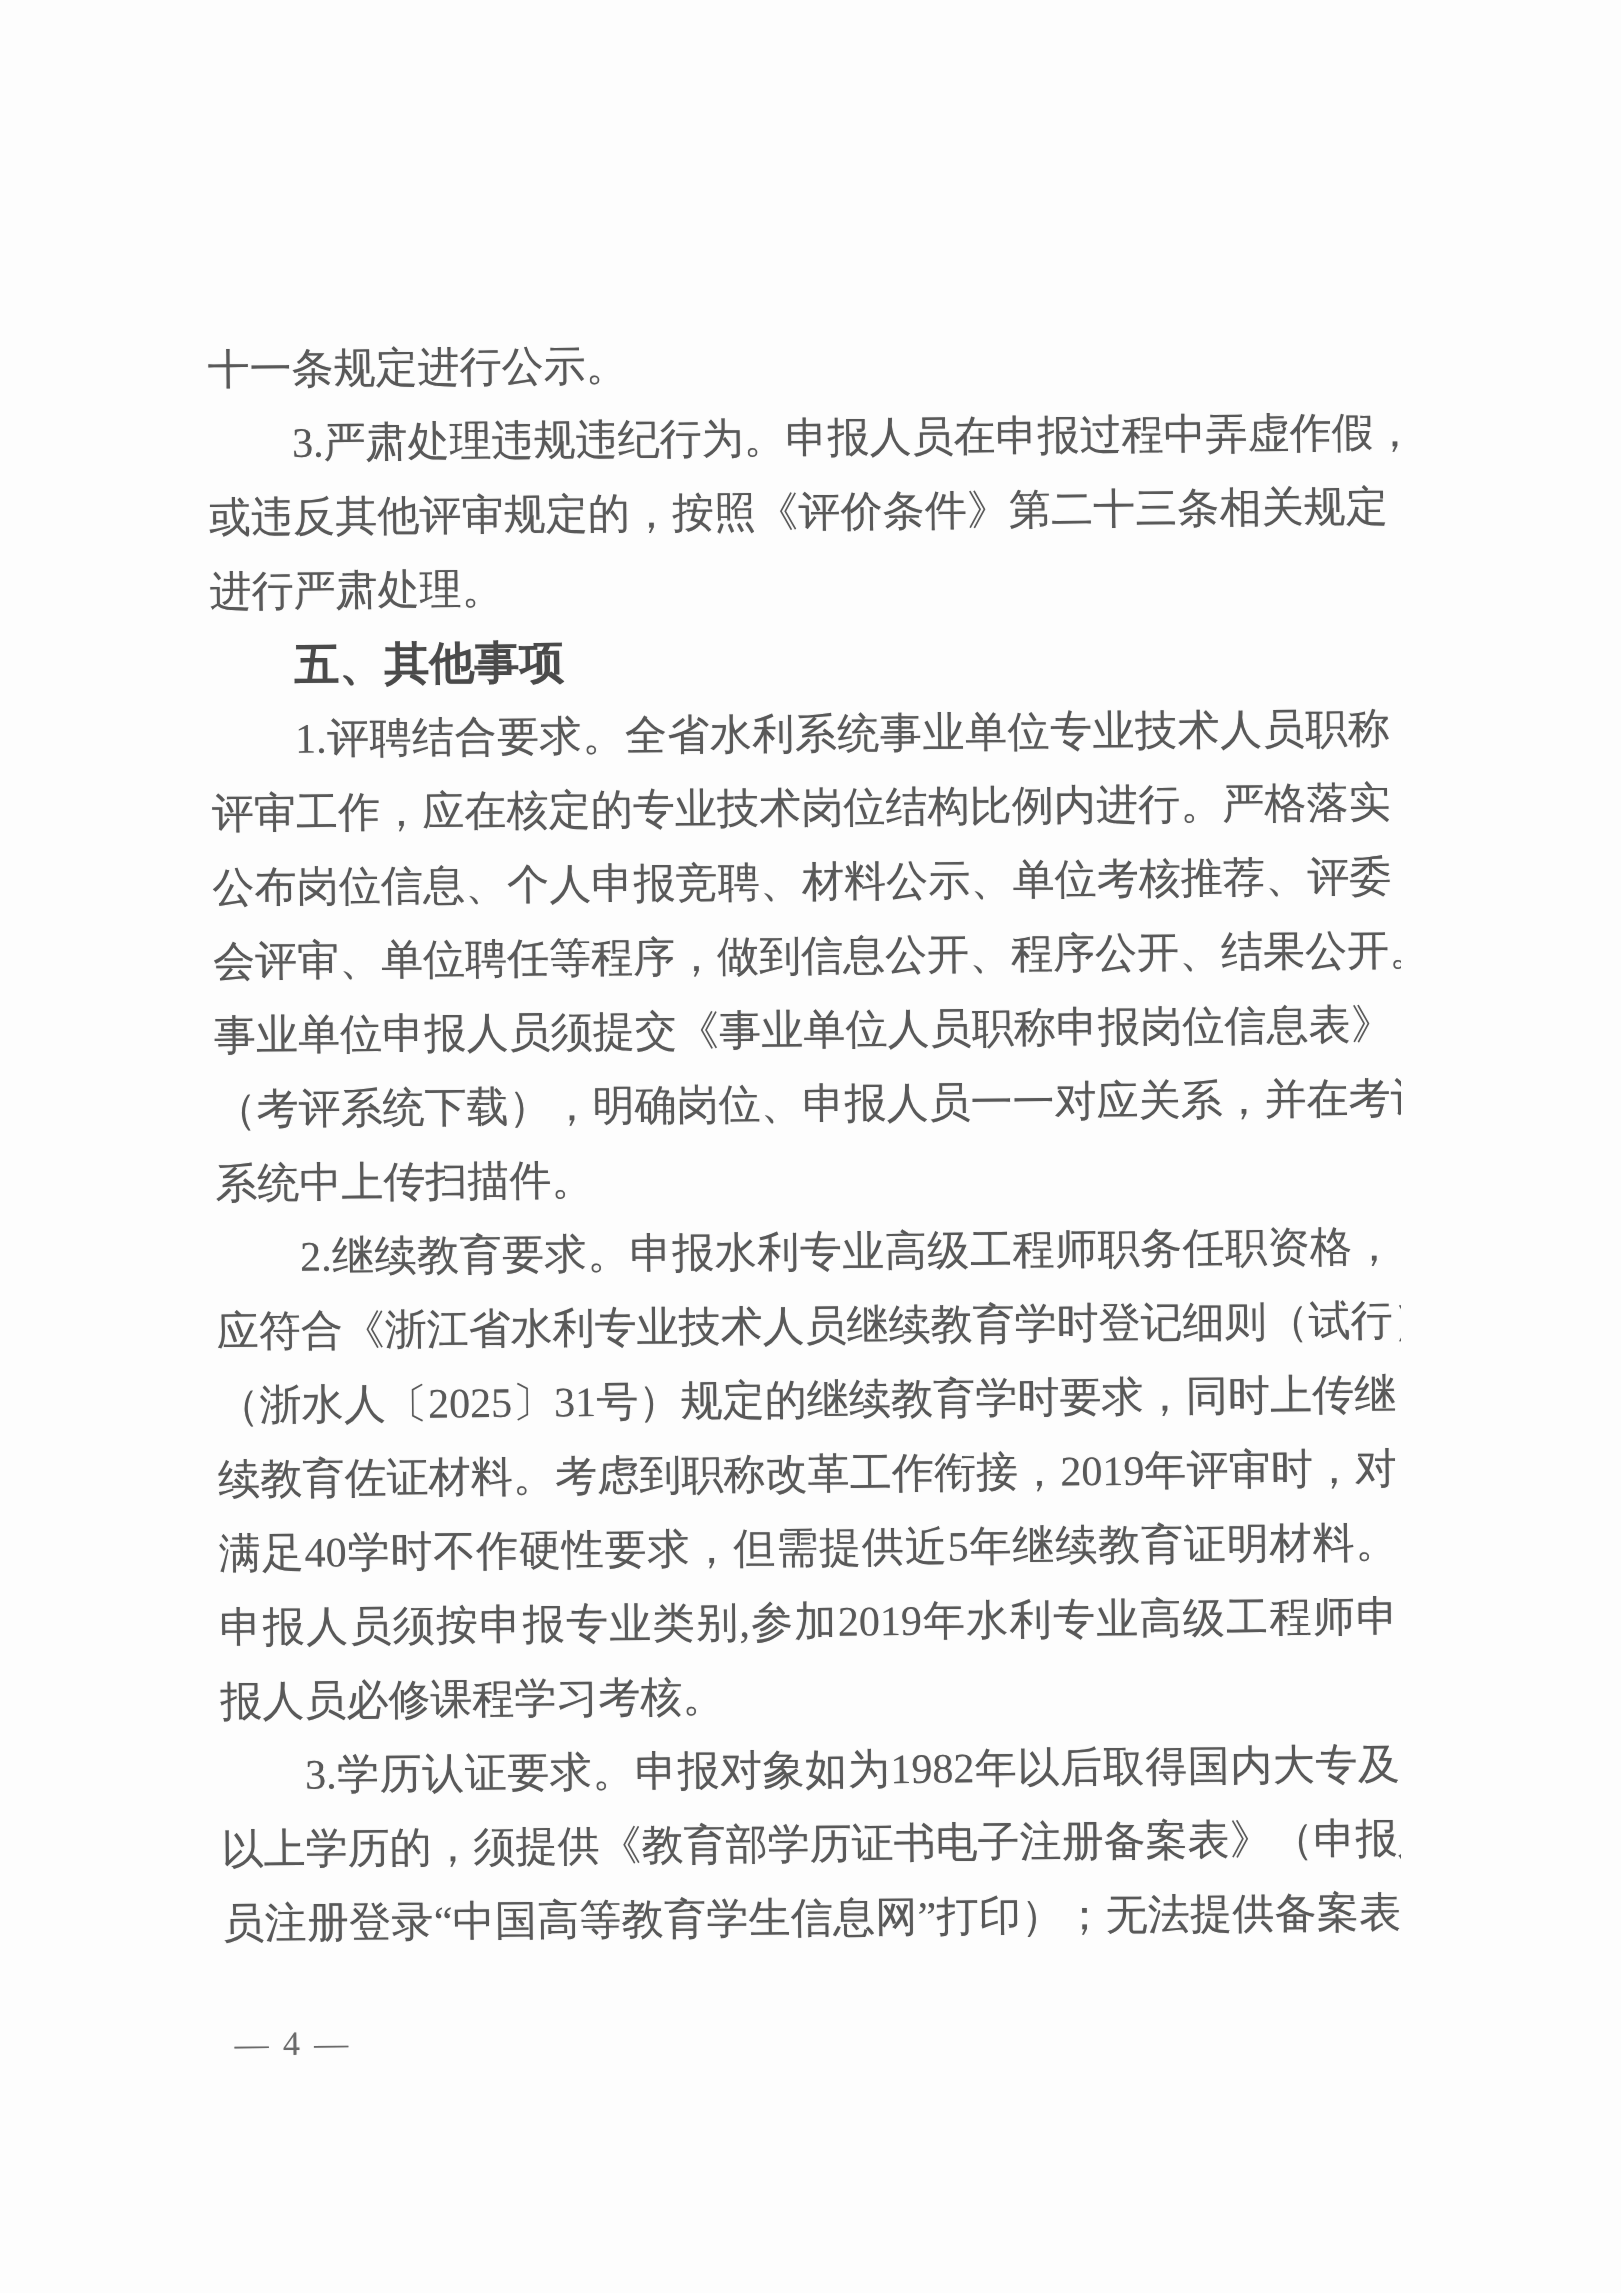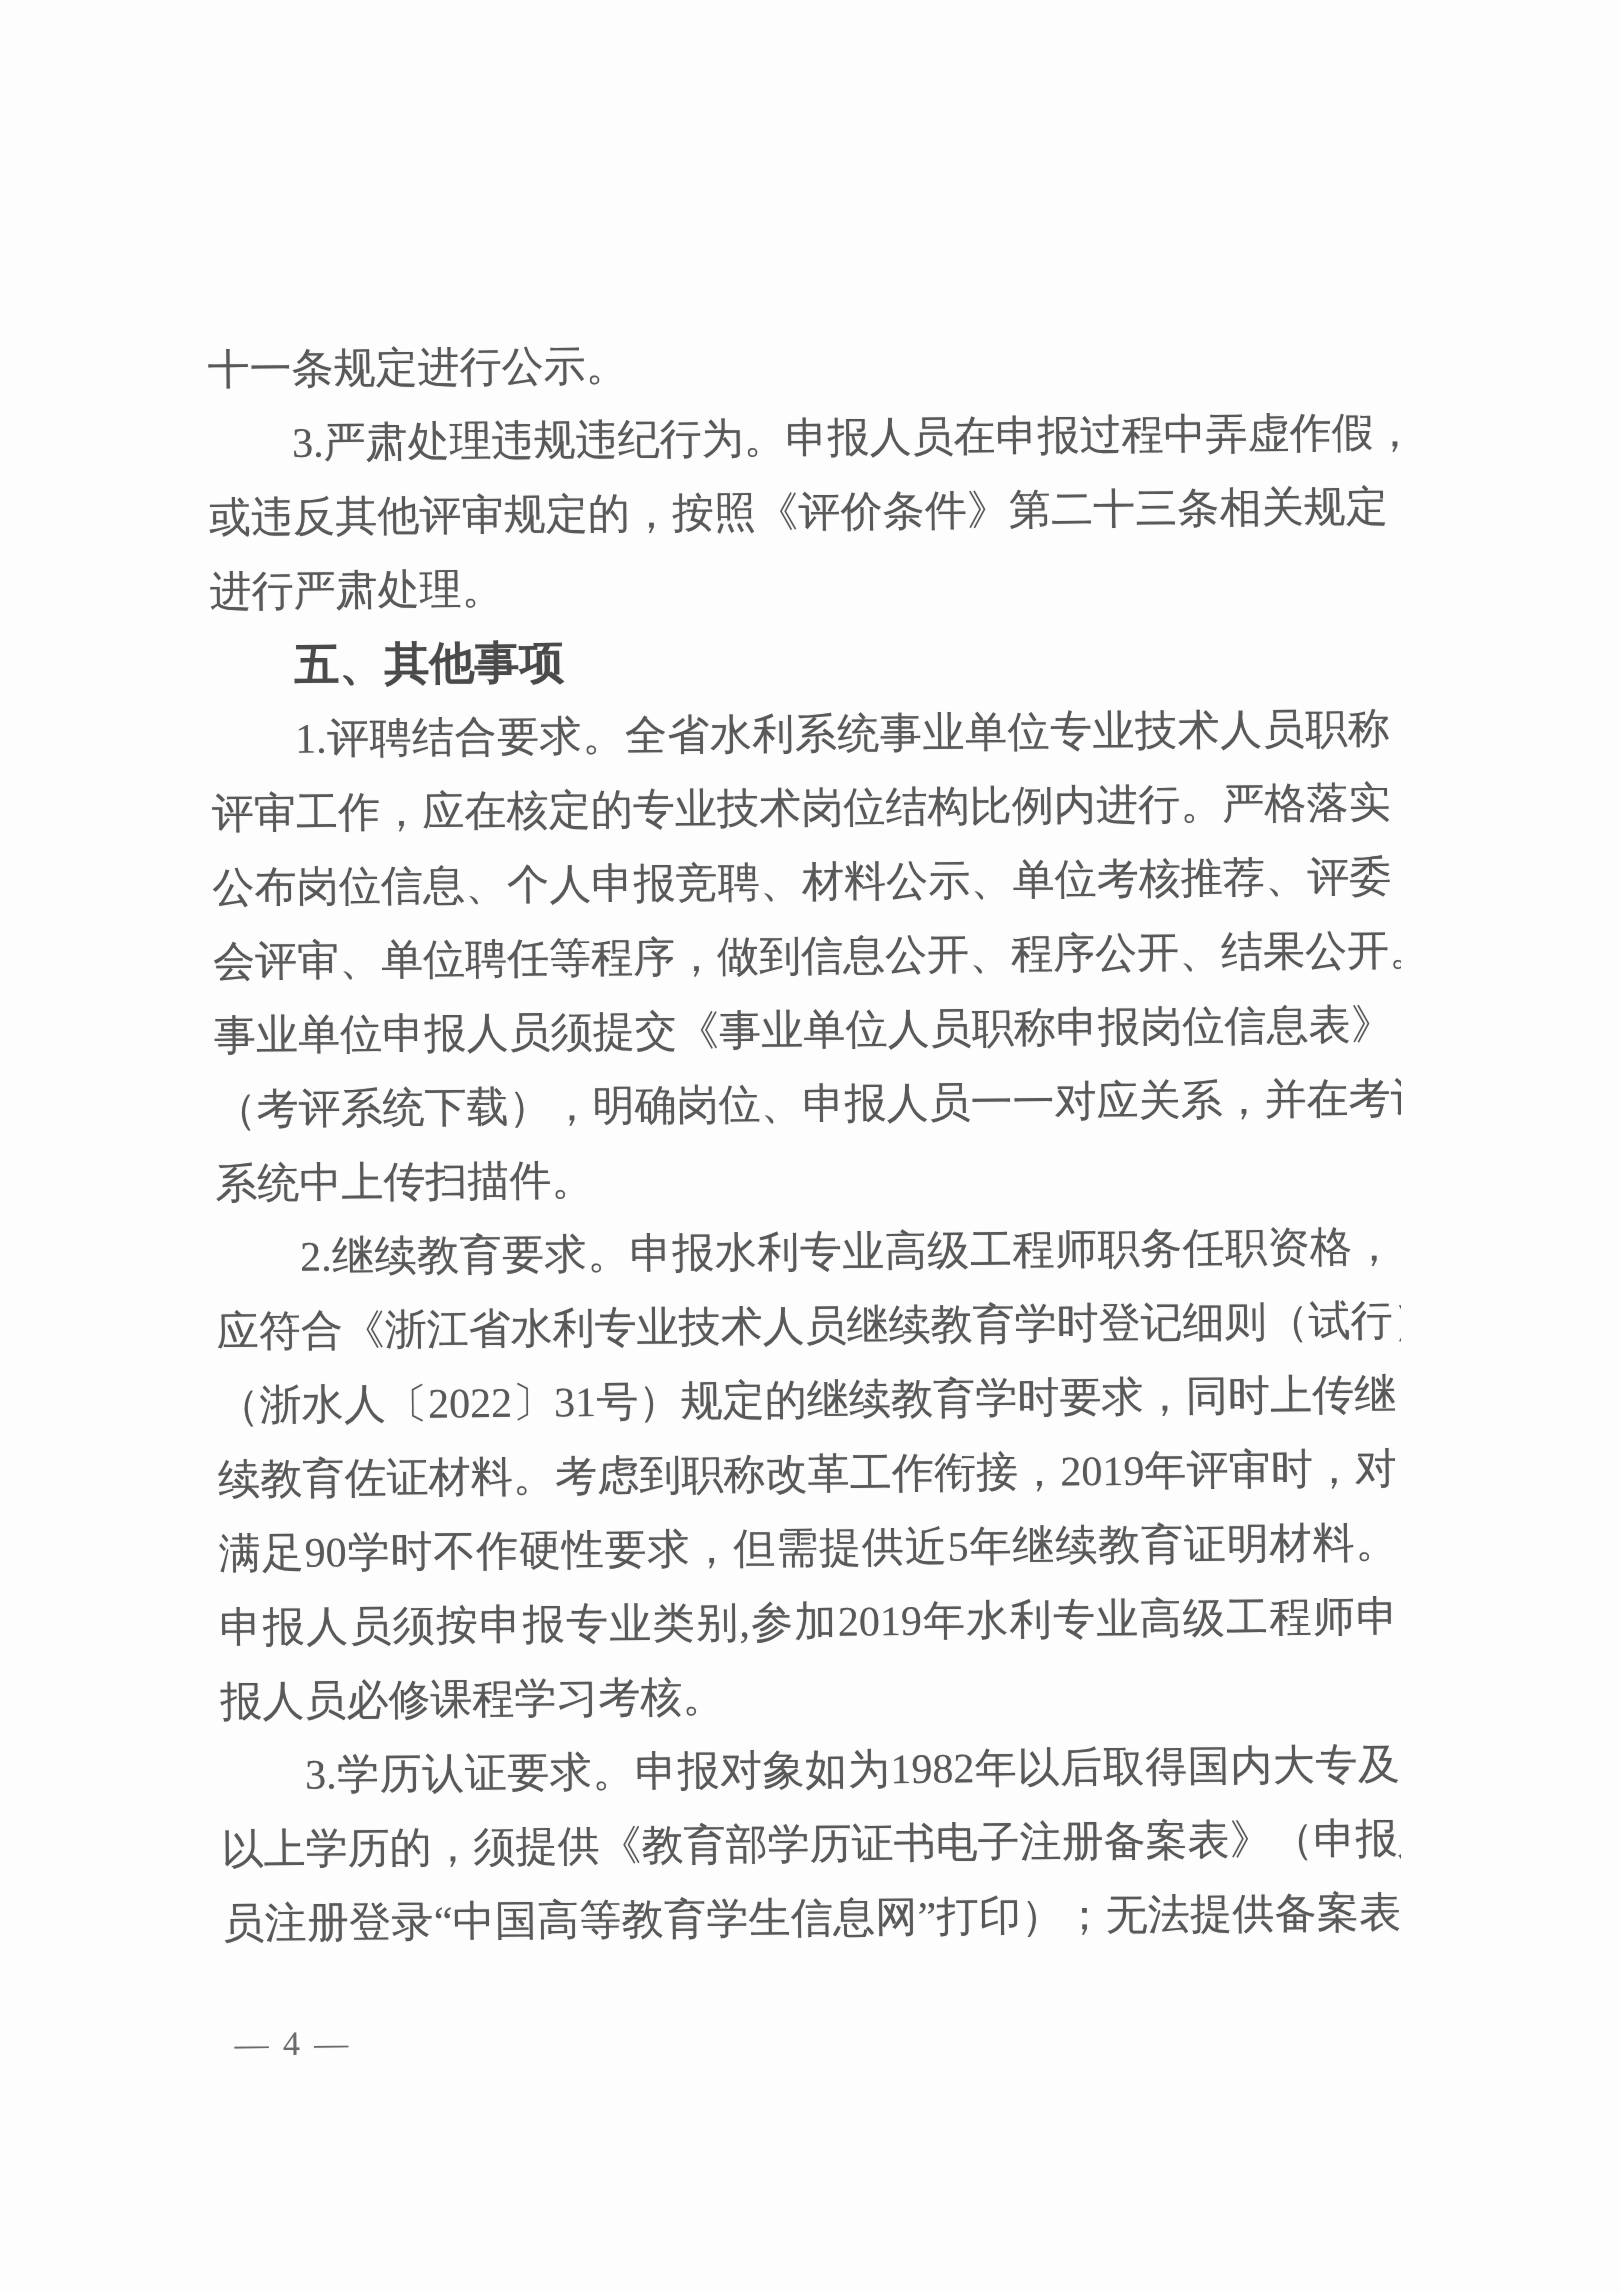--- a/index.html
+++ b/index.html
@@ -363,21 +363,21 @@
           <span>行</span>
           <span>）</span>
           <span>》</span>
         </div>
         <div class="line fill">
           <span>（</span>
           <span>浙</span>
           <span>水</span>
           <span>人</span>
           <span>〔</span>
-          <span>2022</span>
+          <span>2025</span>
           <span>〕</span>
           <span>31 </span>
           <span>号</span>
           <span>）</span>
           <span>规</span>
           <span>定</span>
           <span>的</span>
           <span>继</span>
           <span>续</span>
           <span>教</span>
@@ -418,21 +418,21 @@
           <span>年</span>
           <span>评</span>
           <span>审</span>
           <span>时</span>
           <span>，</span>
           <span>对</span>
         </div>
         <div class="line fill">
           <span>满</span>
           <span>足</span>
-          <span> 90 </span>
+          <span> 40 </span>
           <span>学</span>
           <span>时</span>
           <span>不</span>
           <span>作</span>
           <span>硬</span>
           <span>性</span>
           <span>要</span>
           <span>求</span>
           <span>，</span>
           <span>但</span>

